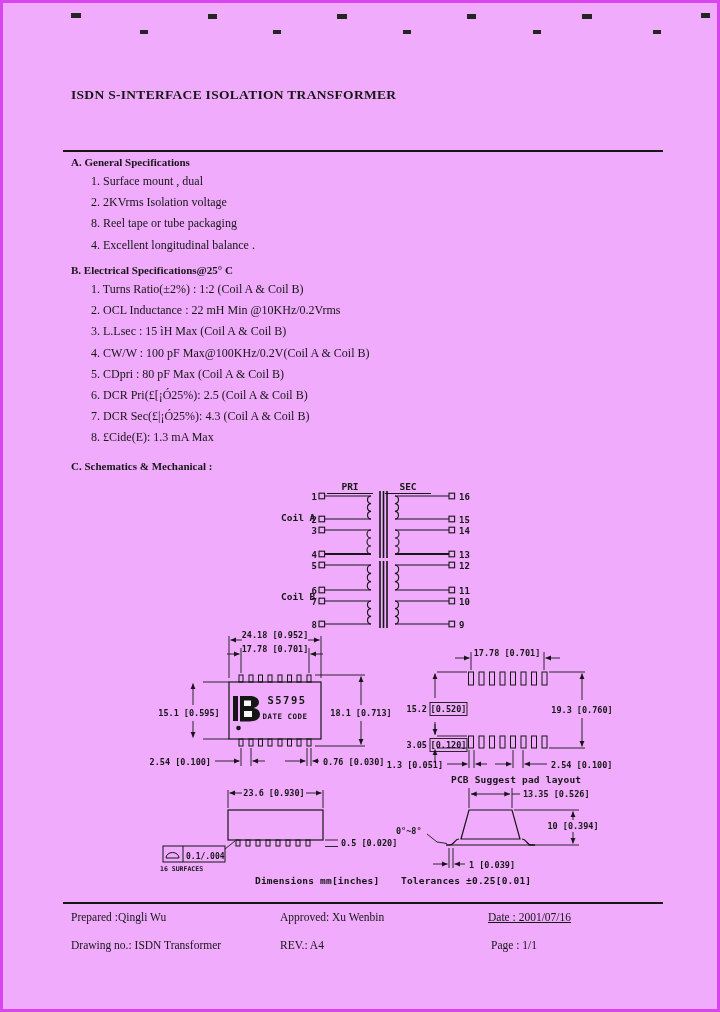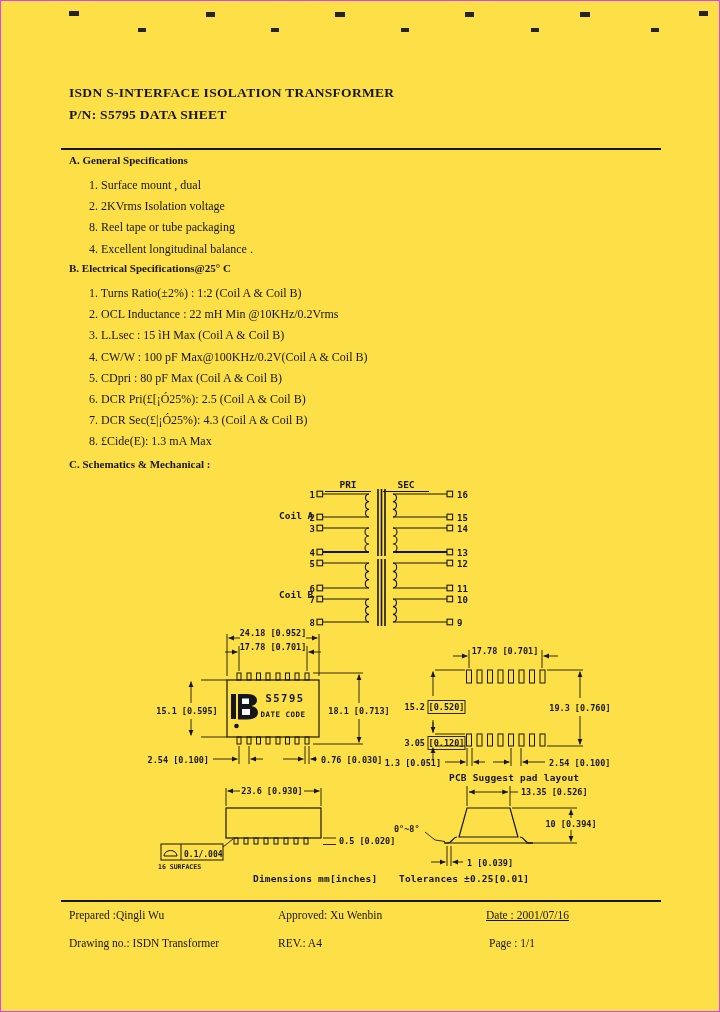--- a/index.html
+++ b/index.html
@@ -1,23 +1,23 @@
 <!DOCTYPE html>
 <html><head>
 <meta charset="utf-8">
 <style>
   html,body{margin:0;padding:0;}
-  .page{position:relative;width:720px;height:1012px;background:#fde047;border:1px solid #d946ef;
+  .page{position:relative;width:720px;height:1012px;background:#f0abfc;border:3px solid #d946ef;
         box-sizing:border-box;font-family:"Liberation Serif",serif;color:#161616;overflow:hidden;}
   .mark{position:absolute;background:#242424;}
   .rule{position:absolute;background:#161616;height:1.5px;}
   .title{position:absolute;left:68px;top:81px;font-size:13.5px;font-weight:bold;line-height:22px;letter-spacing:.3px;}
   .sec{position:absolute;left:68px;}
   .sec-heading{font-size:11px;font-weight:bold;}
-  .sec ul{list-style:none;margin:9px 0 0 0;padding:0 0 0 20px;}
+  .sec ul{list-style:none;margin:3px 0 0 0;padding:0 0 0 20px;}
   .sec li{font-size:12px;line-height:21.2px;}
   .abs-svg{position:absolute;}
   svg text{fill:#161616;stroke:none;}
   .t-mono{font-family:"DejaVu Sans Mono",monospace;font-weight:bold;}
   .t9{font-size:9px;}  .t95{font-size:9.5px;}
   .dim{font-size:8.5px;}
   .cap{font-size:9.5px;letter-spacing:.2px;}
   .tiny{font-size:6.5px;}
   .foot-cell{position:absolute;font-size:11.5px;text-align:center;}
 </style>
@@ -35,21 +35,20 @@
     <div class="mark" style="left:698px;top:10px;width:9px;height:5px;"></div>
     <div class="mark" style="left:137px;top:27px;width:8px;height:4px;"></div>
     <div class="mark" style="left:270px;top:27px;width:8px;height:4px;"></div>
     <div class="mark" style="left:400px;top:27px;width:8px;height:4px;"></div>
     <div class="mark" style="left:530px;top:27px;width:8px;height:4px;"></div>
     <div class="mark" style="left:650px;top:27px;width:8px;height:4px;"></div>
   </div>
 
   <div class="title">
     <div>ISDN S-INTERFACE ISOLATION TRANSFORMER</div>
-    <div>P/N: S5795 DATA SHEET</div>
   </div>
 
   <div class="rule" style="left:60px;top:147px;width:600px;"></div>
 
   <div class="sec" style="top:153px;">
     <div class="sec-heading">A. General Specifications</div>
     <ul>
       <li>1. Surface mount , dual</li>
       <li>2. 2KVrms Isolation voltage</li>
       <li>8. Reel tape or tube packaging</li>

